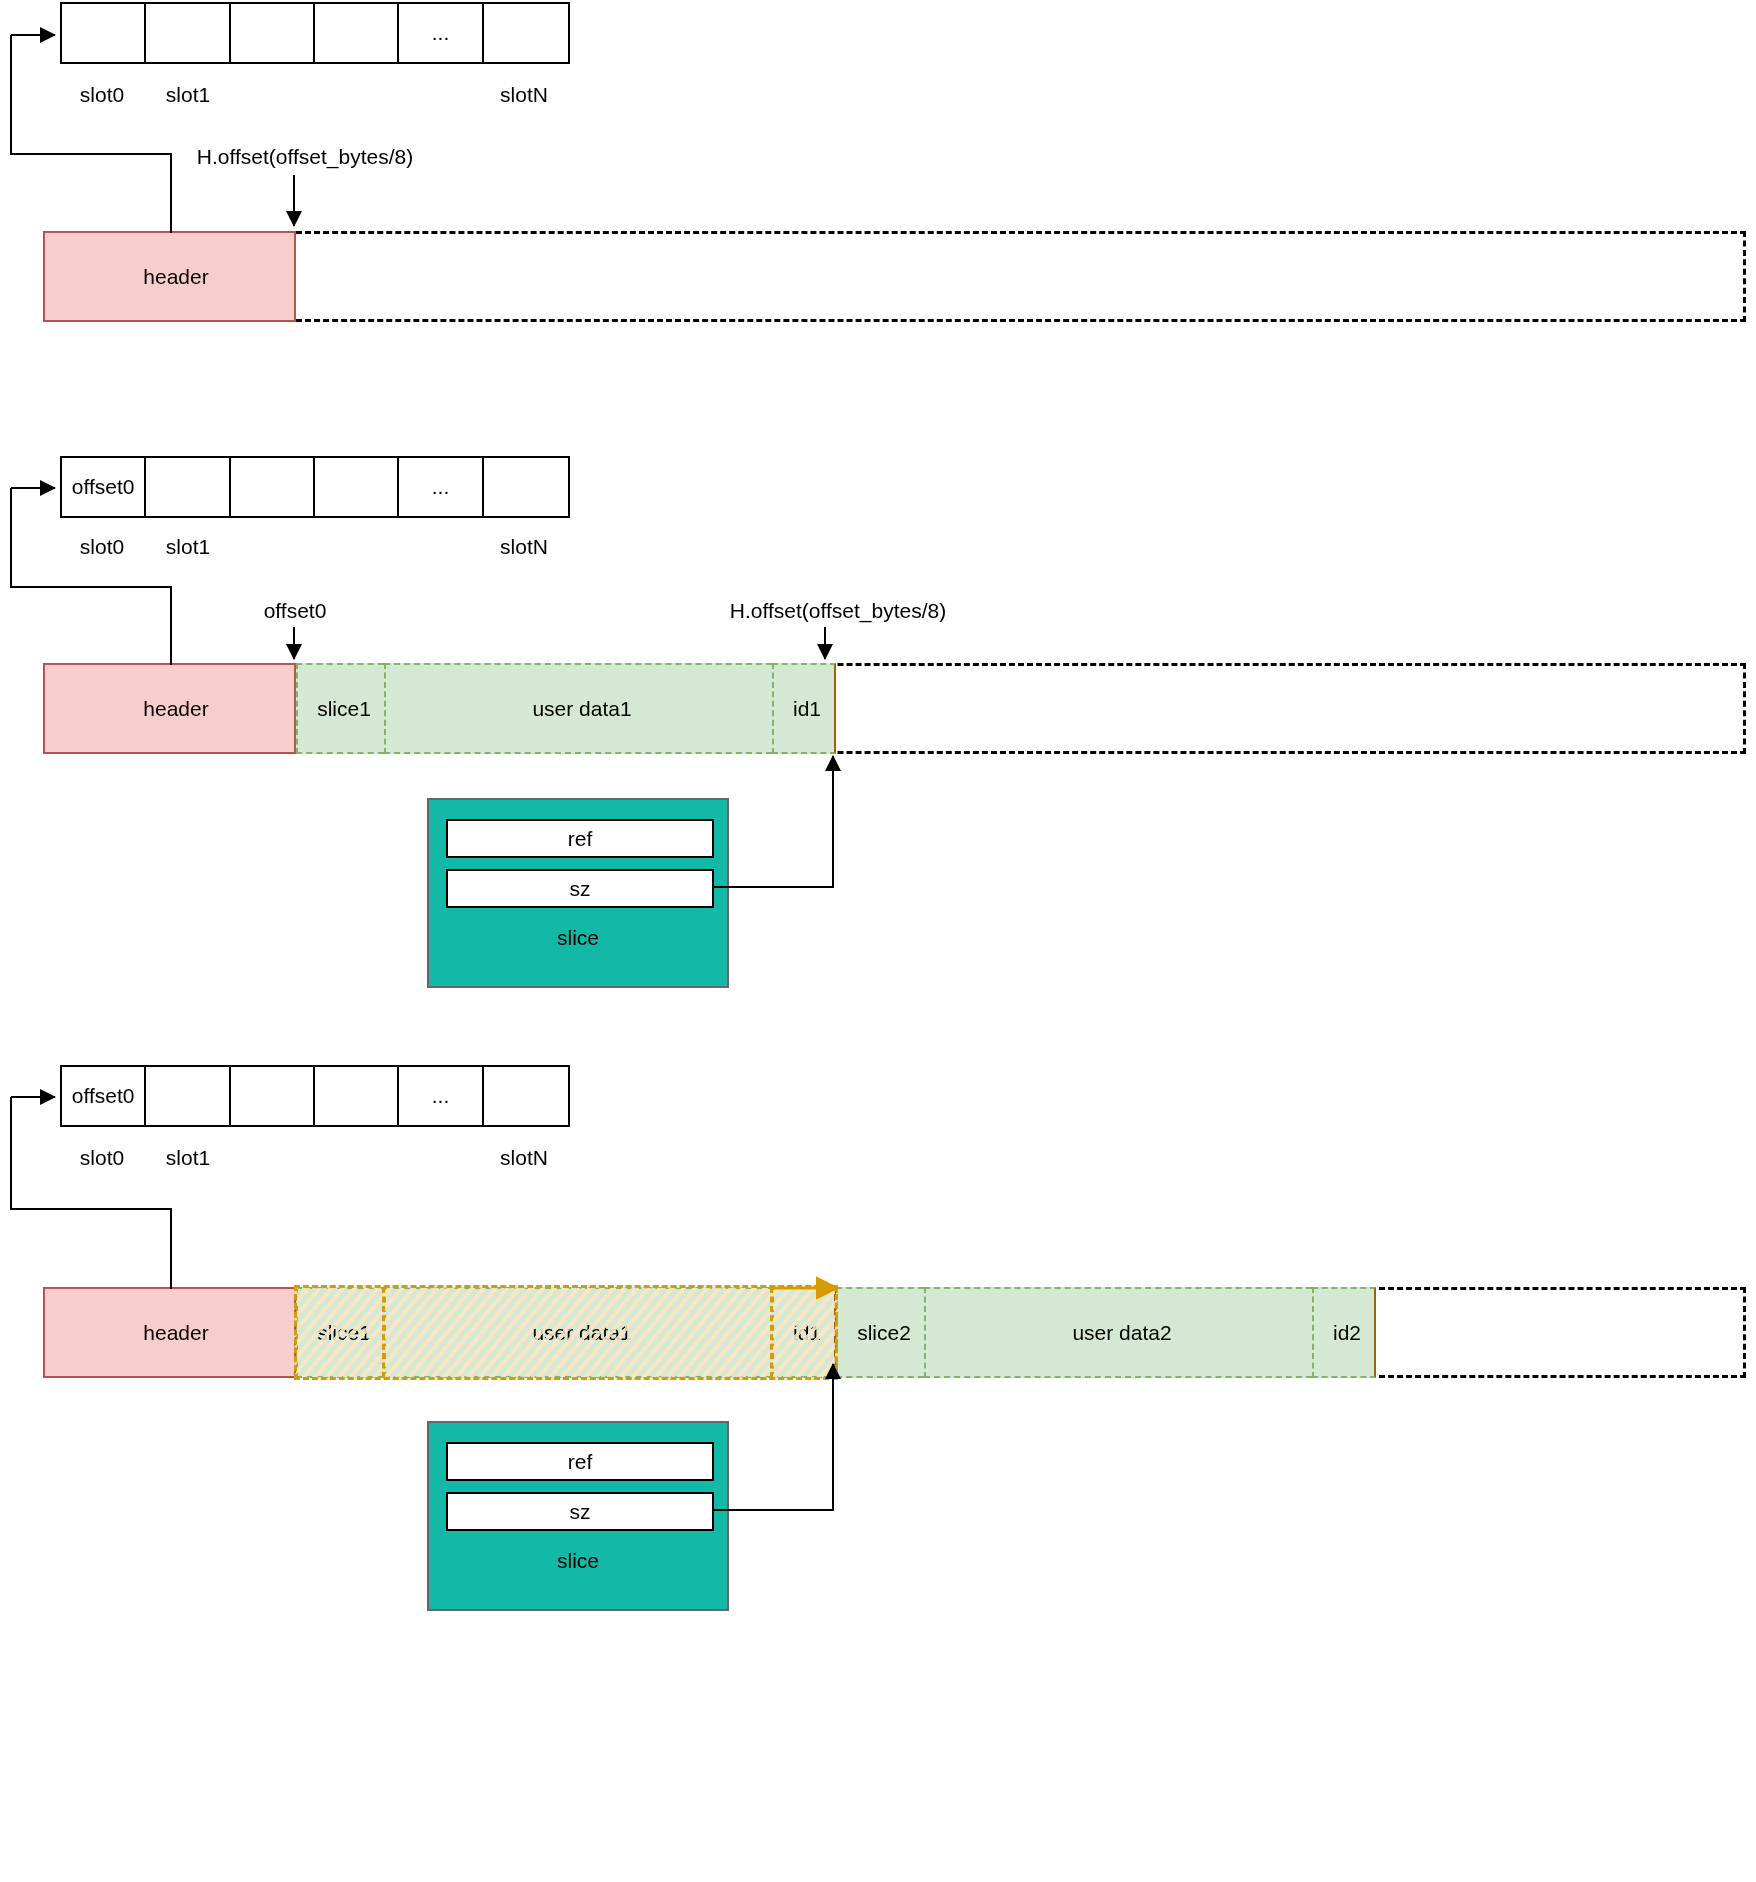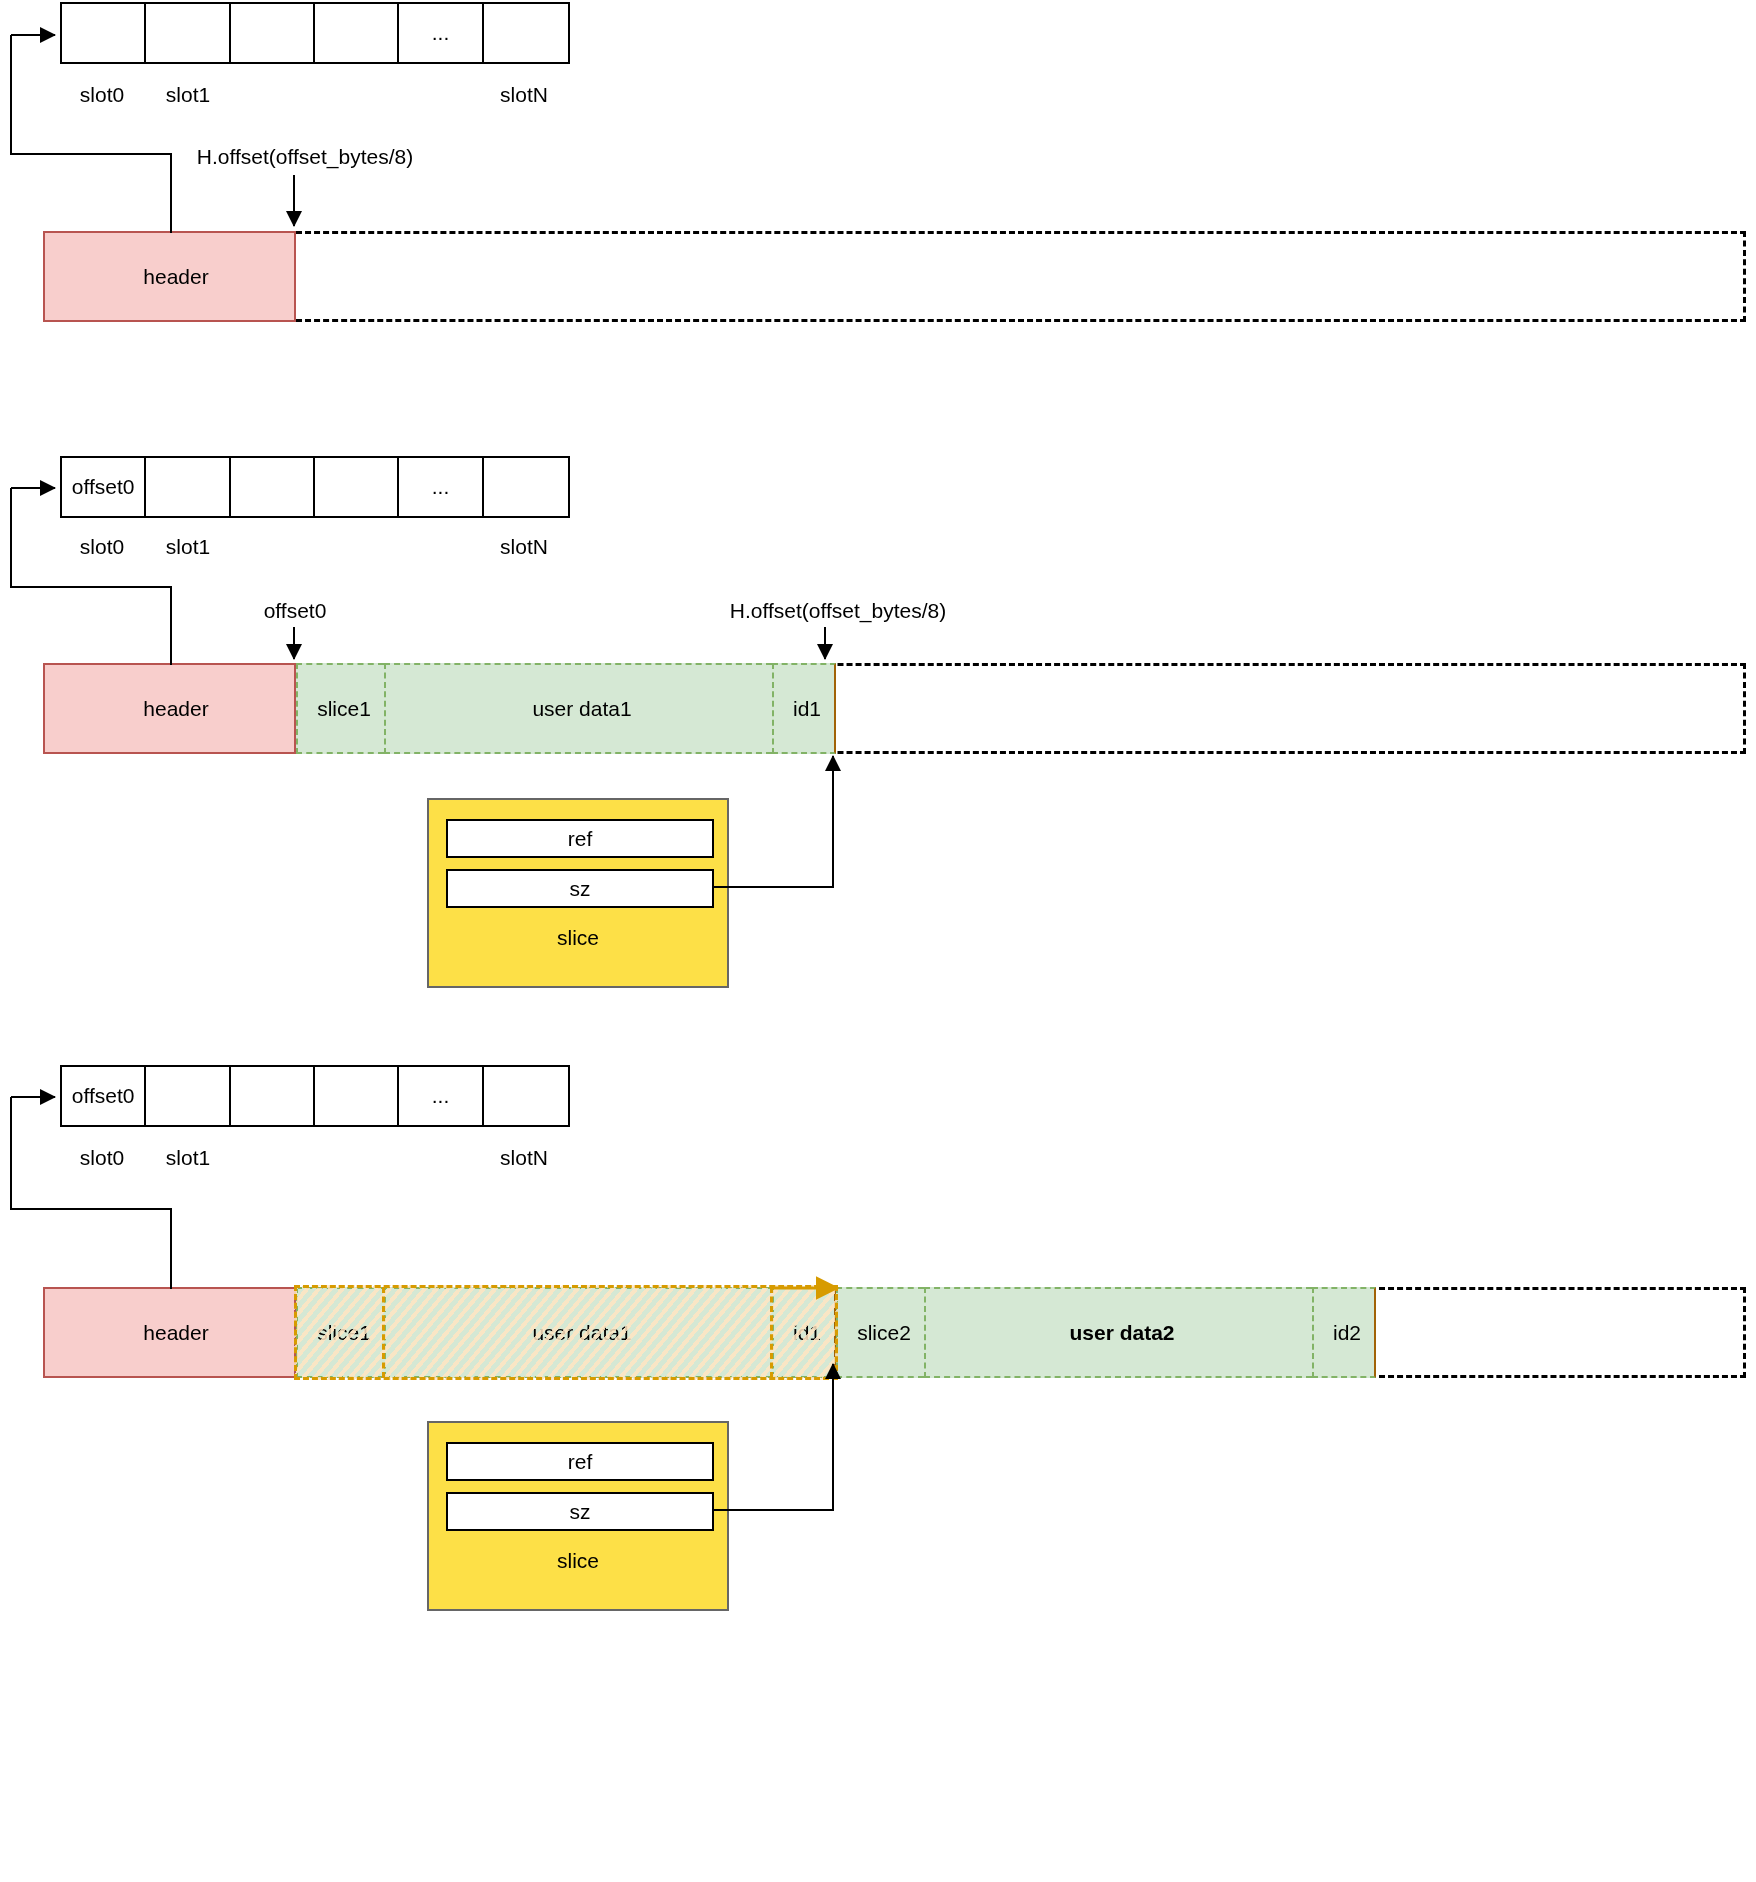--- a/index.html
+++ b/index.html
@@ -102,21 +102,21 @@
   }
   .sketch-inner-div{
     position:absolute;
     border-left:3px dashed #d79b00;
     width:0;
   }
 
   
   .slice-box{
     position:absolute;
-    background:#fde047;
+    background:#14b8a6;
     border:2px solid #666666;
     box-sizing:border-box;
   }
   .slice-field{
     position:absolute;
     background:#ffffff;
     border:2px solid #000000;
     box-sizing:border-box;
     display:flex;
     align-items:center;
@@ -230,21 +230,21 @@
 
     <div class="header-box" style="left:43px;top:232px;width:253px;height:91px;">header</div>
 
     <div class="dash-region open-left" style="left:296px;top:232px;width:1450px;height:91px;"></div>
 
     <div class="seg no-right" style="left:296px;top:232px;width:88px;height:91px;">slice1</div>
     <div class="seg no-right" style="left:384px;top:232px;width:388px;height:91px;">user data1</div>
     <div class="seg solid-right" style="left:772px;top:232px;width:64px;height:91px;">id1</div>
 
     <div class="seg no-right" style="left:836px;top:232px;width:88px;height:91px;">slice2</div>
-    <div class="seg no-right" style="left:924px;top:232px;width:388px;height:91px;font-weight:bold;">user data2</div>
+    <div class="seg no-right" style="left:924px;top:232px;width:388px;height:91px;">user data2</div>
     <div class="seg solid-right" style="left:1312px;top:232px;width:64px;height:91px;">id2</div>
 
     <div class="sketch" style="left:294px;top:230px;width:544px;height:95px;"></div>
     <div class="sketch-inner-div" style="left:382px;top:232px;height:91px;"></div>
     <div class="sketch-inner-div" style="left:770px;top:232px;height:91px;"></div>
 
     <div class="slice-box" style="left:427px;top:366px;width:302px;height:190px;">
       <div class="slice-field" style="left:17px;top:19px;width:268px;height:39px;">ref</div>
       <div class="slice-field" style="left:17px;top:69px;width:268px;height:39px;">sz</div>
       <div class="slice-caption" style="left:0;top:126px;">slice</div>

